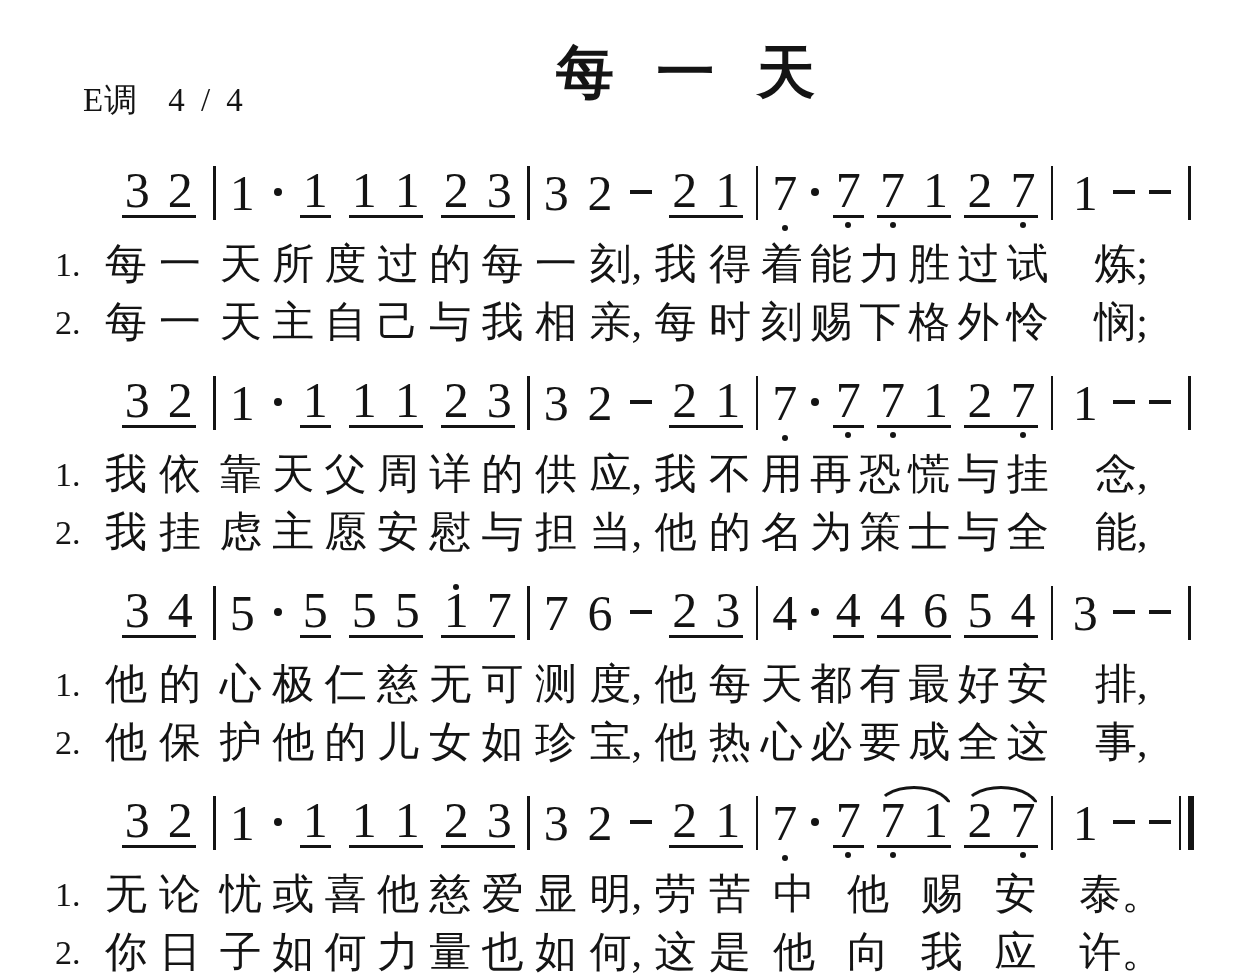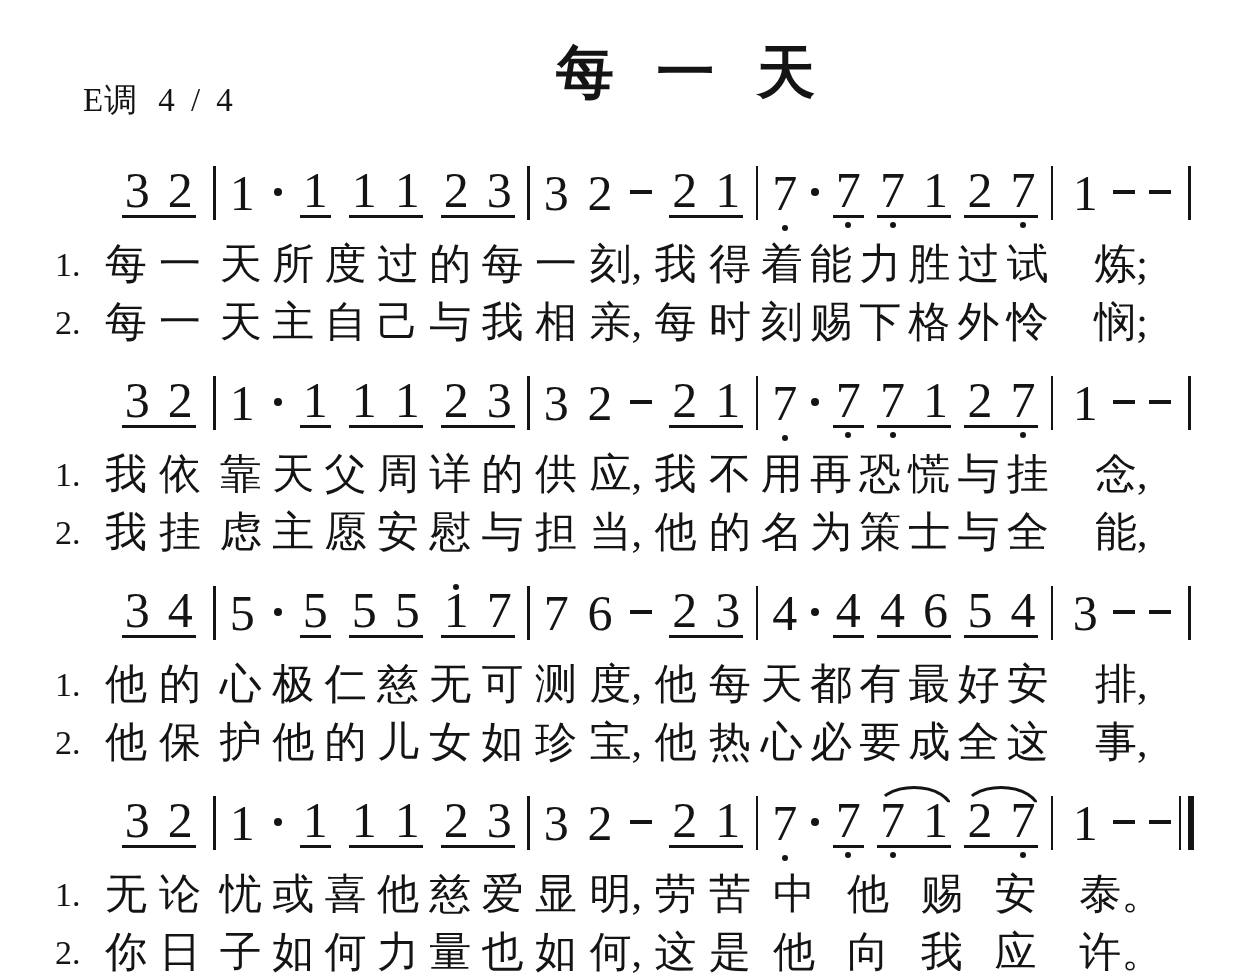--- a/index.html
+++ b/index.html
@@ -11,21 +11,21 @@
   .page { padding:8px 48px 0 55px; }
 
   
   .header { position:relative; height:148px; }
   .title {
     text-align:center; font-size:58px; font-weight:900;
     letter-spacing:14px; padding-top:26px;
     transform:translateX(70px); white-space:pre;
   }
   .keysig { position:absolute; left:28px; top:70px; font-size:33px; letter-spacing:1px; }
-  .keysig .meter { margin-left:20px; letter-spacing:4px; }
+  .keysig .meter { margin-left:30px; letter-spacing:4px; }
 
   
   .row { display:grid; grid-template-columns:48px 112fr 315fr 229fr 296fr 138fr; }
   .system { margin-bottom:16px; }
 
   
   .notation-row { height:80px; margin-bottom:4px; }
   .m {
     position:relative; display:flex; align-items:flex-end;
     justify-content:space-between; padding:0 14px 18px 14px;

